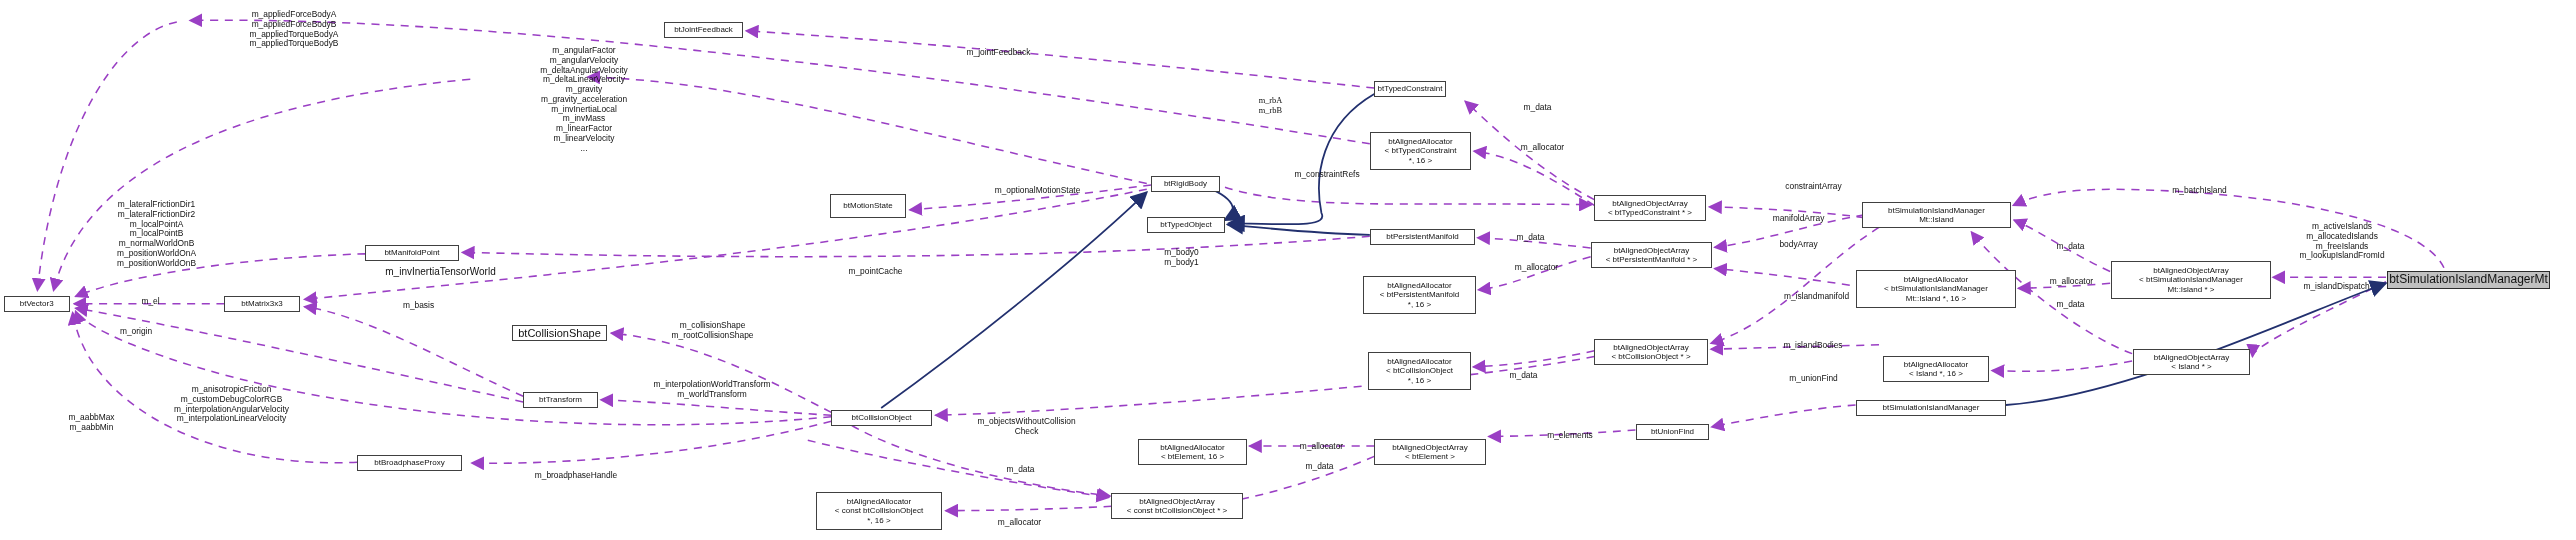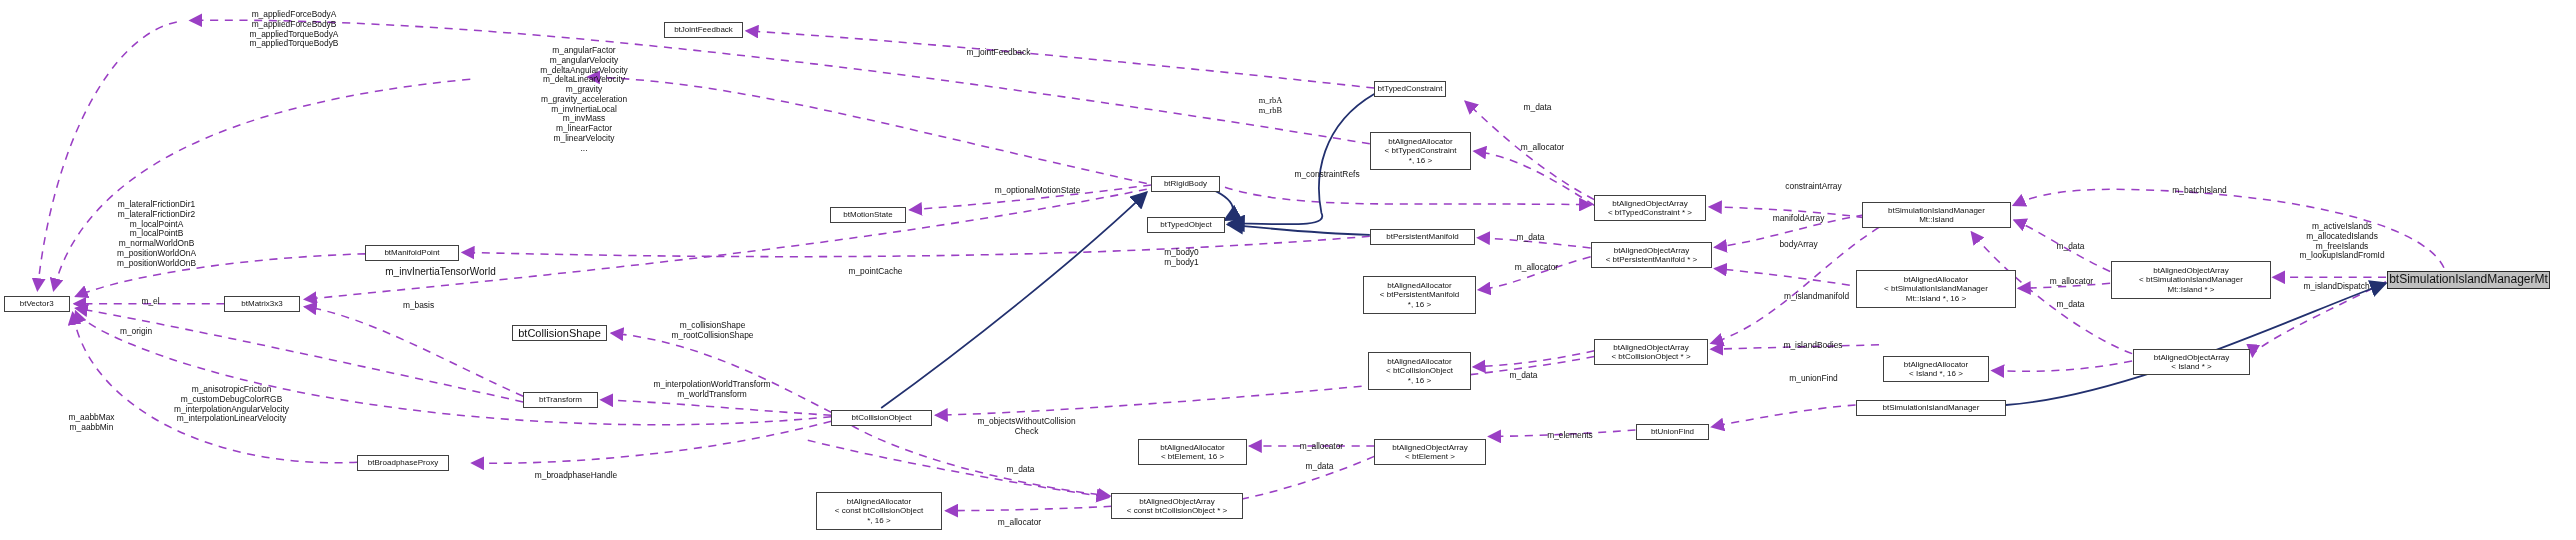--- a/index.html
+++ b/index.html
@@ -135,21 +135,21 @@
 
   <div id="node-layer">
       <div class="node" style="left: 664px; top: 22px; width: 79px; height: 16px; font-size: 8px;">btJointFeedback</div>
       <div class="node" style="left: 1374px; top: 81px; width: 72px; height: 16px; font-size: 8px;">btTypedConstraint</div>
       <div class="node" style="left: 1370px; top: 132px; width: 101px; height: 38px; font-size: 8px;">btAlignedAllocator
 &lt; btTypedConstraint
 *, 16 &gt;</div>
       <div class="node" style="left: 1594px; top: 195px; width: 112px; height: 26.4px; font-size: 8px;">btAlignedObjectArray
 &lt; btTypedConstraint * &gt;</div>
       <div class="node" style="left: 1151px; top: 176px; width: 69px; height: 16px; font-size: 8px;">btRigidBody</div>
-      <div class="node" style="left: 830px; top: 207px; width: 76px; height: 16px; font-size: 8px; text-align: center;">btMotionState</div>
+      <div class="node" style="left: 830px; top: 194px; width: 76px; height: 24px; font-size: 8px; text-align: center;">btMotionState</div>
       <div class="node" style="left: 1147px; top: 217px; width: 78px; height: 16px; font-size: 8px;">btTypedObject</div>
       <div class="node" style="left: 1370px; top: 229px; width: 105px; height: 16px; font-size: 8px;">btPersistentManifold</div>
       <div class="node" style="left: 1363px; top: 276px; width: 113px; height: 38px; font-size: 8px;">btAlignedAllocator
 &lt; btPersistentManifold
 *, 16 &gt;</div>
       <div class="node" style="left: 1591px; top: 242px; width: 121px; height: 26.4px; font-size: 8px;">btAlignedObjectArray
 &lt; btPersistentManifold * &gt;</div>
       <div class="node" style="left: 1368px; top: 352px; width: 103px; height: 38px; font-size: 8px;">btAlignedAllocator
 &lt; btCollisionObject
 *, 16 &gt;</div>
@@ -168,21 +168,21 @@
       <div class="node" style="left: 2133px; top: 349px; width: 117px; height: 26.4px; font-size: 8px;">btAlignedObjectArray
 &lt; Island * &gt;</div>
       <div class="node" style="left: 1856px; top: 400px; width: 150px; height: 16px; font-size: 8px;">btSimulationIslandManager</div>
       <div class="node current" style="left: 2387px; top: 271px; width: 163px; height: 17.6px; font-size: 12px;">btSimulationIslandManagerMt</div>
       <div class="node" style="left: 3.7px; top: 296px; width: 66px; height: 16px; font-size: 8px;">btVector3</div>
       <div class="node" style="left: 224px; top: 296px; width: 76px; height: 16px; font-size: 8px;">btMatrix3x3</div>
       <div class="node" style="left: 365px; top: 245px; width: 94px; height: 16px; font-size: 8px;">btManifoldPoint</div>
       <div class="node" style="left: 512px; top: 325px; width: 95px; height: 16px; font-size: 11px;">btCollisionShape</div>
       <div class="node" style="left: 523px; top: 392px; width: 75px; height: 16px; font-size: 8px;">btTransform</div>
       <div class="node" style="left: 831px; top: 410px; width: 101px; height: 16px; font-size: 8px;">btCollisionObject</div>
-      <div class="node" style="left: 357px; top: 455px; width: 92px; height: 16px; font-size: 8px;">btBroadphaseProxy</div>
+      <div class="node" style="left: 357px; top: 455px; width: 105px; height: 16px; font-size: 8px;">btBroadphaseProxy</div>
       <div class="node" style="left: 1138px; top: 439px; width: 109px; height: 26.4px; font-size: 8px;">btAlignedAllocator
 &lt; btElement, 16 &gt;</div>
       <div class="node" style="left: 1374px; top: 439px; width: 112px; height: 26.4px; font-size: 8px;">btAlignedObjectArray
 &lt; btElement &gt;</div>
       <div class="node" style="left: 1158px; top: 498px; width: 66px; height: 16px; font-size: 8px;">btElement</div>
       <div class="node" style="left: 1636px; top: 424px; width: 73px; height: 16px; font-size: 8px;">btUnionFind</div>
       <div class="node" style="left: 816px; top: 492px; width: 126px; height: 38px; font-size: 8px;">btAlignedAllocator
 &lt; const btCollisionObject
 *, 16 &gt;</div>
       <div class="node" style="left: 1111px; top: 493px; width: 132px; height: 26.4px; font-size: 8px;">btAlignedObjectArray

